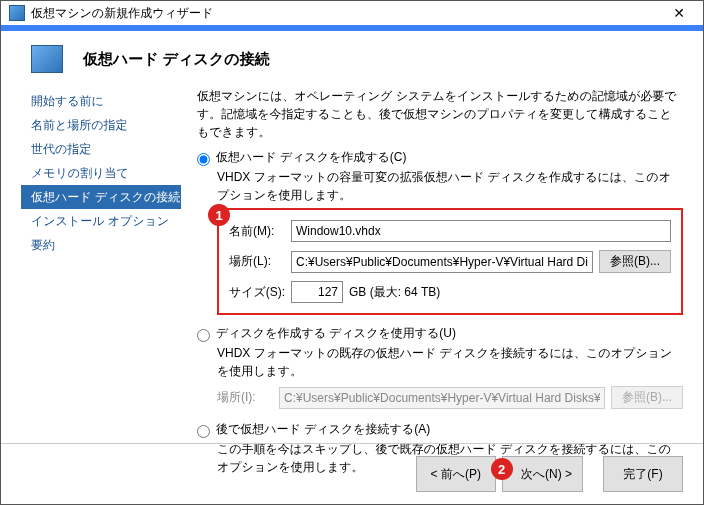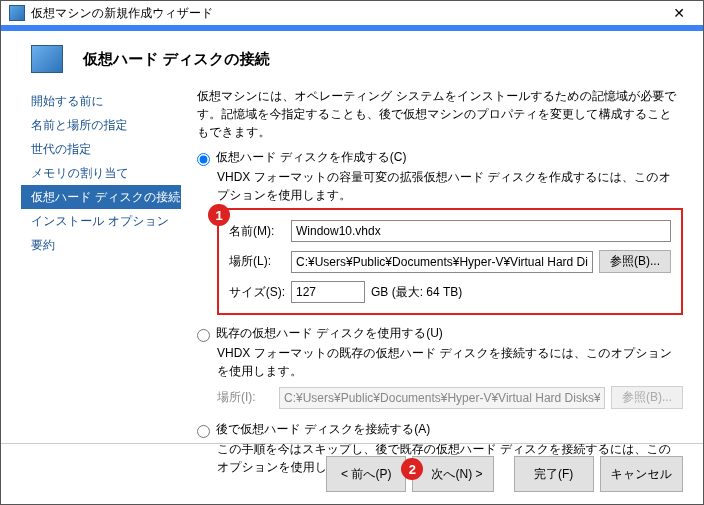--- a/index.html
+++ b/index.html
@@ -120,21 +120,21 @@
   .form-row label { width: 56px; white-space: nowrap; }
   .form-row input[type=text] {
     font-family: inherit;
     font-size: 12px;
     padding: 2px 4px;
     border: 1px solid #888;
     height: 22px;
   }
   .name-input { flex: 1; }
   .loc-input { flex: 1; }
-  .size-input { width: 74px; }
+  .size-input { width: 52px; text-align: right; }
   .browse-btn, .btn {
     font-family: inherit;
     font-size: 12px;
     padding: 2px 10px;
     height: 23px;
     background: #e1e1e1;
     border: 1px solid #adadad;
     cursor: default;
     white-space: nowrap;
   }
@@ -240,21 +240,21 @@
       </div>
       <div class="form-row">
         <label>サイズ(S):</label>
         <input type="text" class="size-input" value="127" style="">
         <span>GB (最大: 64 TB)</span>
       </div>
     </div>
 
     <div class="opt" style="margin-top:10px">
       <input type="radio" style="">
-      <span>既存の仮想ハード ディスクを使用する(U)</span>
+      <span>ディスクを作成する ディスクを使用する(U)</span>
     </div>
     <div class="opt-desc">VHDX フォーマットの既存の仮想ハード ディスクを接続するには、このオプションを使用します。</div>
     <div class="disabled-row">
       <label>場所(I):</label>
       <input type="text" disabled="" value="C:¥Users¥Public¥Documents¥Hyper-V¥Virtual Hard Disks¥" style="">
       <button disabled="">参照(B)...</button>
     </div>
 
     <div class="opt" style="margin-top:12px">
       <input type="radio" style="">
@@ -265,14 +265,13 @@
 </div>
 
 <div class="footer">
   <button class="btn">&lt; 前へ(P)</button>
   <div style="position:relative">
     <div class="callout2" style="left:-11px; top:2px">2</div>
     <button class="btn" style="padding-left:18px">次へ(N) &gt;</button>
   </div>
   <div class="gap"></div>
   <button class="btn">完了(F)</button>
-  <button class="btn">キャンセル</button>
 </div>
 
 </body></html>

